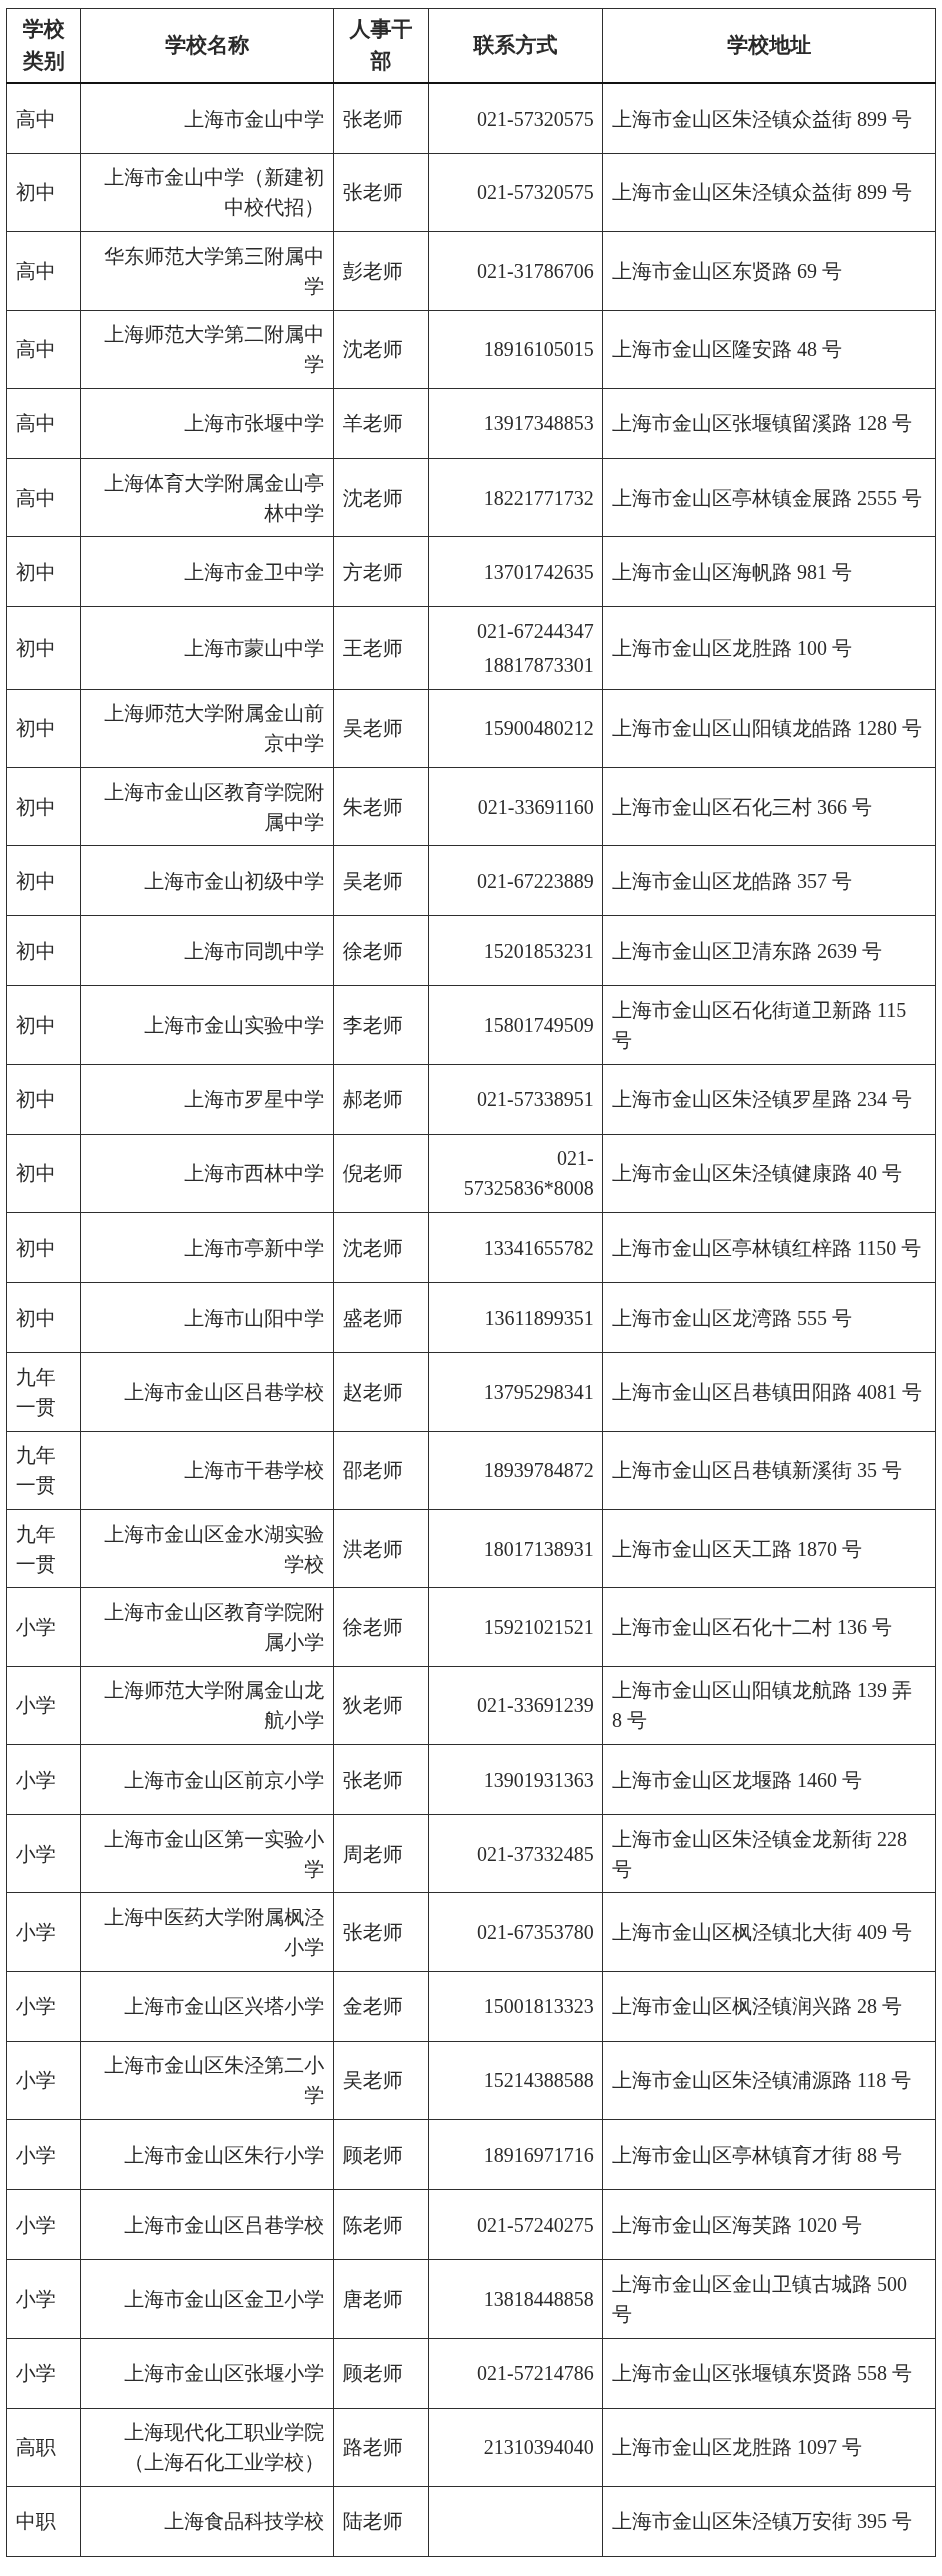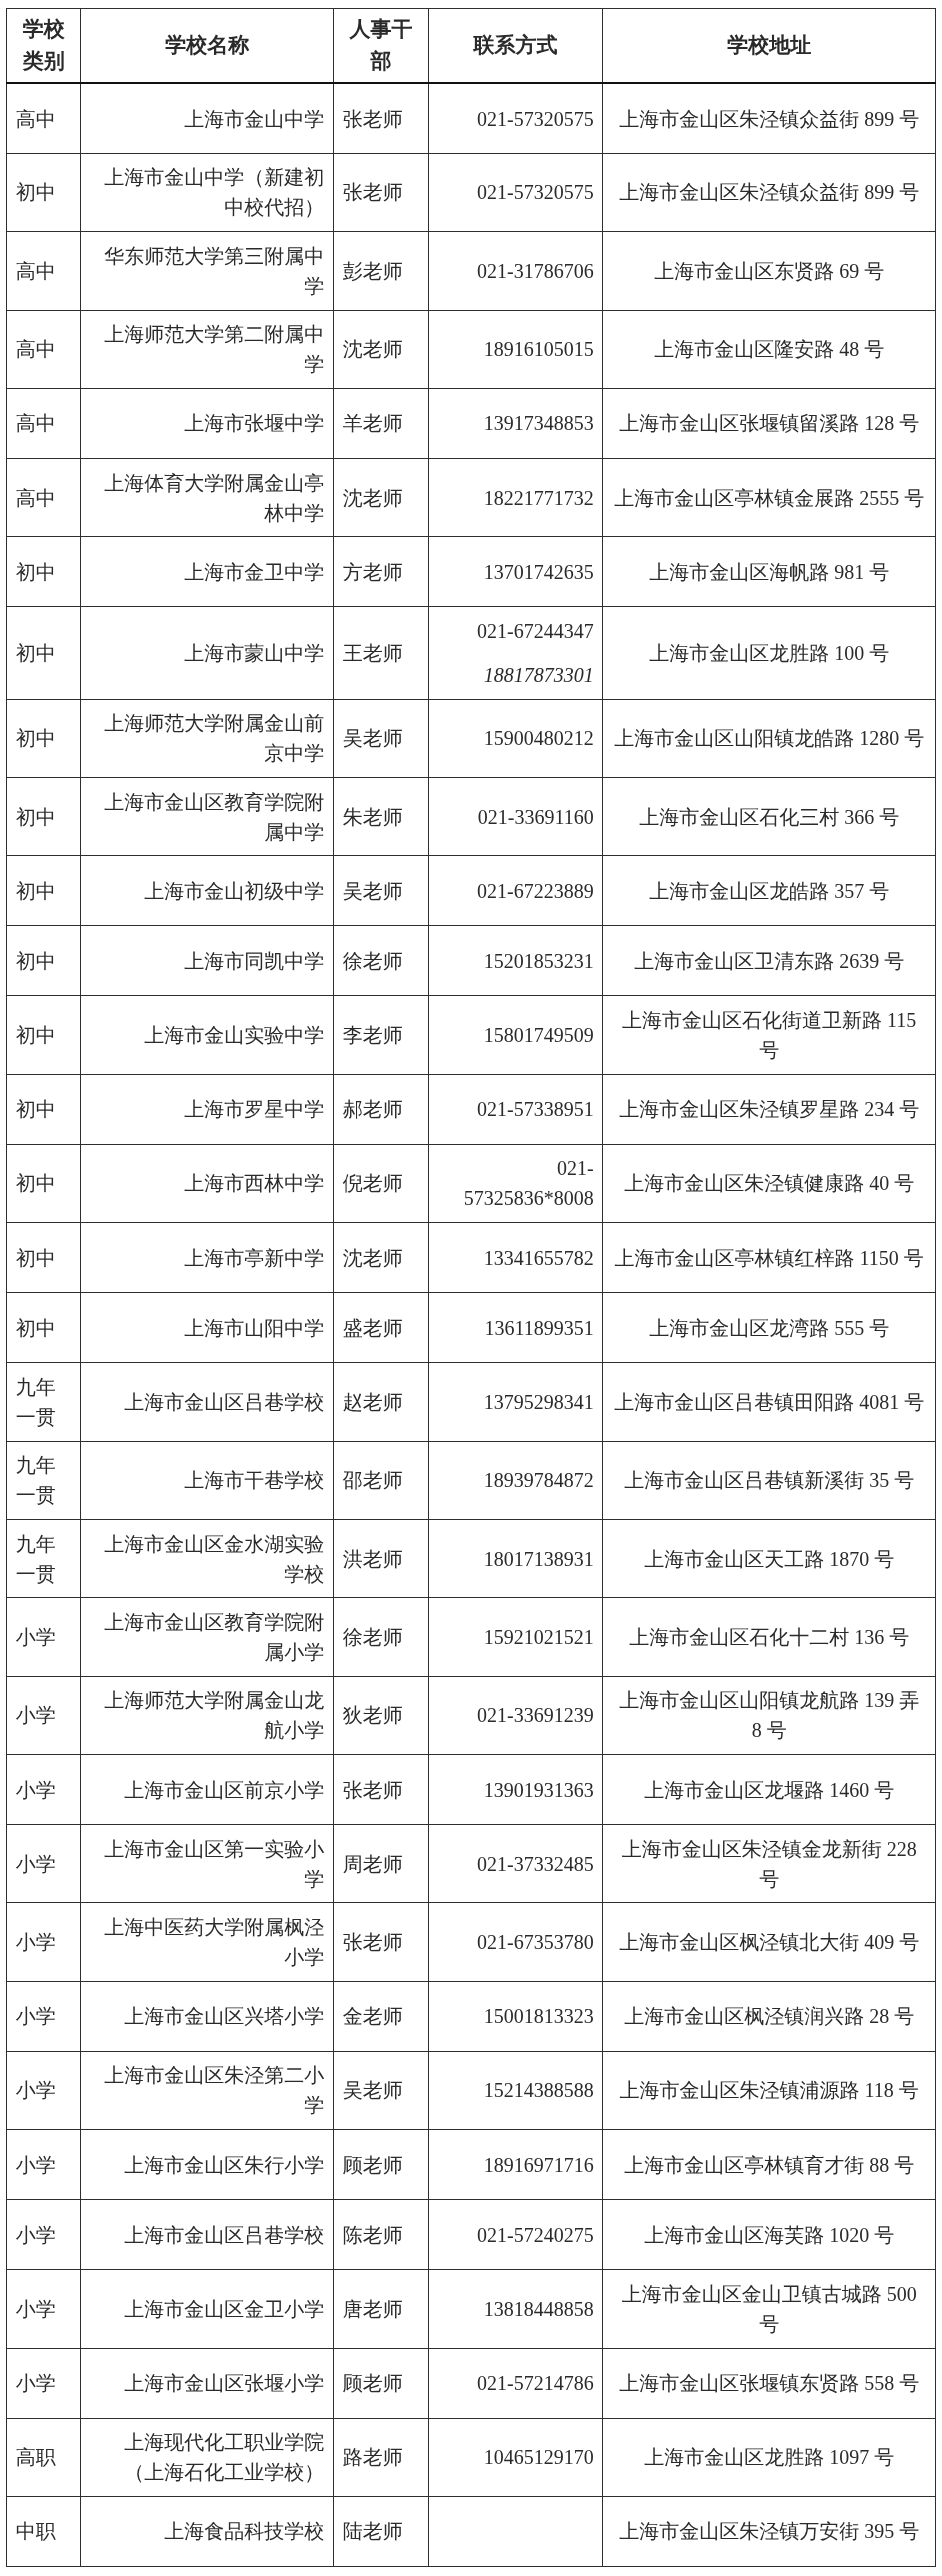--- a/index.html
+++ b/index.html
@@ -46,23 +46,23 @@
     border-bottom: 2.6px solid #111111;
   }
   table.school-table tbody td {
     height: 70px;
     padding: 8.7px 8.7px;
   }
   td.cell-category { text-align: left; padding-left: 5.2px; padding-right: 5.2px; }
   td.cell-name     { text-align: right;  padding-left: 15px; }
   td.cell-hr       { text-align: left; }
   td.cell-contact  { text-align: right; }
-  td.cell-address  { text-align: center;  padding-left: 19px; }
+  td.cell-address  { text-align: left;  padding-left: 19px; }
   .contact-line { display: block; }
-  .contact-line + .contact-line { margin-top: 14px; font-style: italic; }
+  .contact-line + .contact-line { margin-top: 4px; }
 </style>
 </head>
 <body>
 
 <div class="page">
   <table class="school-table">
     <colgroup>
       <col class="c-category">
       <col class="c-name">
       <col class="c-hr">
@@ -357,21 +357,21 @@
           <td class="cell-contact">
             <span class="contact-line">021-57214786</span>
           </td>
           <td class="cell-address">上海市金山区张堰镇东贤路 558 号</td>
         </tr>
         <tr>
           <td class="cell-category">高职</td>
           <td class="cell-name">上海现代化工职业学院（上海石化工业学校）</td>
           <td class="cell-hr">路老师</td>
           <td class="cell-contact">
-            <span class="contact-line">10465129170</span>
+            <span class="contact-line">21310394040</span>
           </td>
           <td class="cell-address">上海市金山区龙胜路 1097 号</td>
         </tr>
         <tr>
           <td class="cell-category">中职</td>
           <td class="cell-name">上海食品科技学校</td>
           <td class="cell-hr">陆老师</td>
           <td class="cell-contact"></td>
           <td class="cell-address">上海市金山区朱泾镇万安街 395 号</td>
         </tr>

